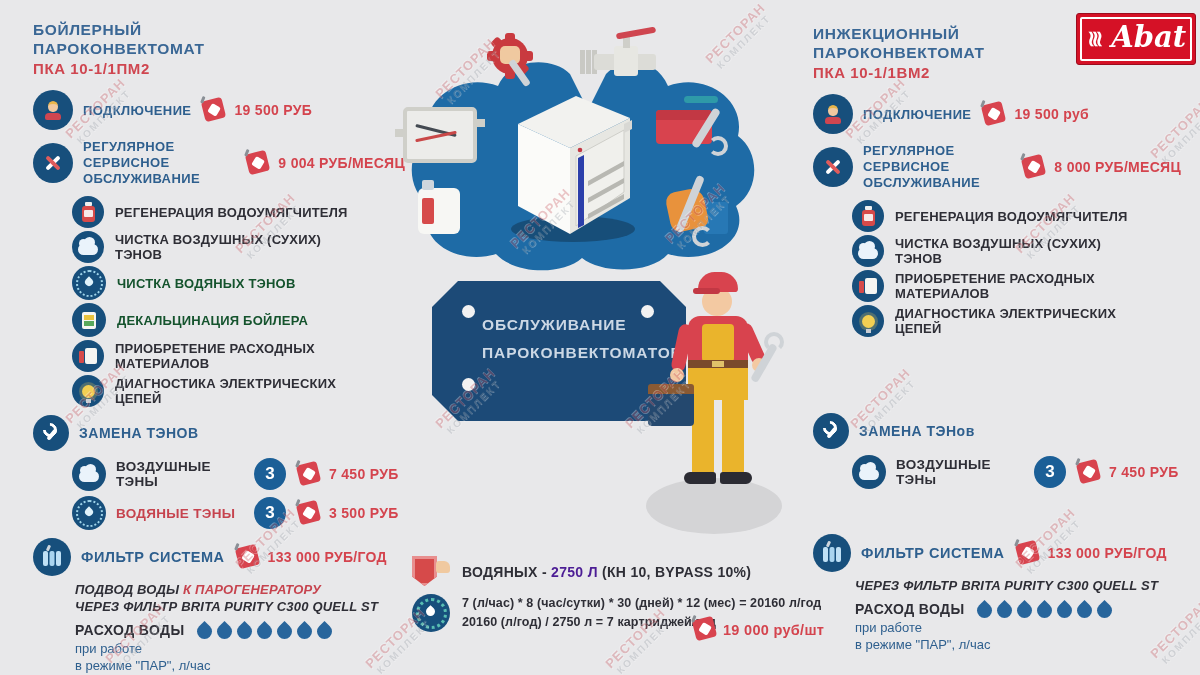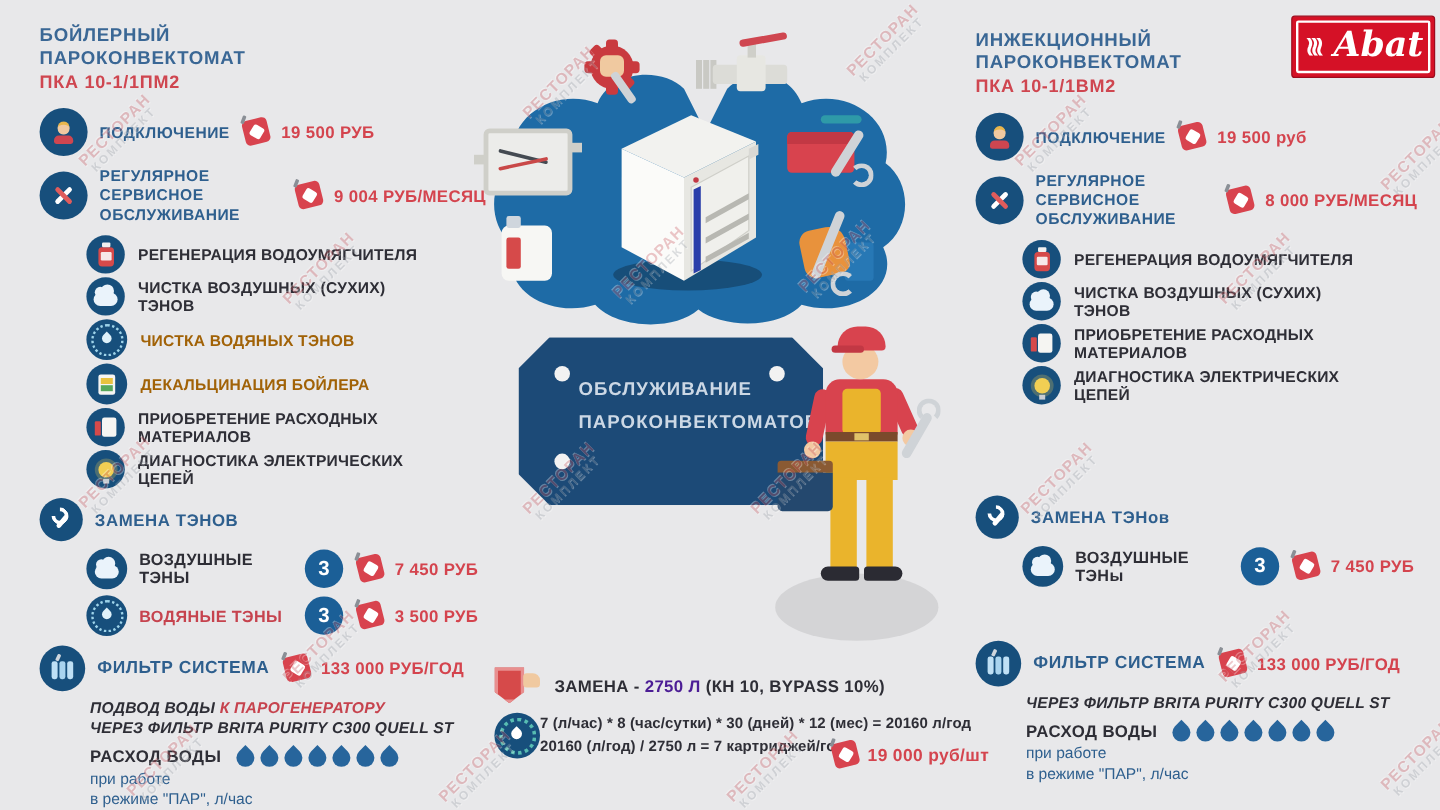--- a/index.html
+++ b/index.html
@@ -21,21 +21,21 @@
   .row{display:flex;align-items:center;gap:10px;}
   .r-conn{margin-top:13px;}
   .r-serv{margin-top:9px;}
   .lbl{font-size:13px;font-weight:bold;color:#2e5f8e;letter-spacing:.4px;}
   .w168{width:168px;line-height:16px;}
   .price{font-size:14px;font-weight:bold;color:#d4444e;letter-spacing:.3px;white-space:nowrap;}
 
   .sublist{margin:9px 0 0 39px;}
   .subitem{display:flex;align-items:center;gap:11px;margin-bottom:3px;min-height:32px;}
   .slbl{font-size:13px;font-weight:bold;color:#2e2e36;line-height:15px;letter-spacing:.2px;max-width:235px;}
-  .subitem.hl .slbl{color:#a16207;}
+  .subitem.hl .slbl{color:#14532d;}
 
   .r-tenh{margin-top:8px;}
   .tenlbl{font-size:14px;font-weight:bold;color:#2e5f8e;letter-spacing:.5px;}
   .tenrows{margin:6px 0 0 39px;}
   .tenrow{display:flex;align-items:center;gap:10px;margin-bottom:5px;}
   .trlbl{font-size:13.5px;font-weight:bold;letter-spacing:.3px;color:#2e2e36;width:128px;line-height:15px;}
   .tenrow.hl .trlbl{color:#c6434e;}
   .qty{width:32px;height:32px;border-radius:50%;background:#1b5f97;color:#fff;font-size:17px;font-weight:bold;
        display:flex;align-items:center;justify-content:center;flex:none;}
 
@@ -167,21 +167,21 @@
   .wf-handR{left:106px;top:86px;width:14px;height:14px;background:#f3c9a2;border-radius:50%;}
   .wf-tblid{left:2px;top:112px;width:46px;height:10px;background:#8a5a33;border-radius:3px 3px 0 0;}
   .wf-tbox{left:2px;top:122px;width:46px;height:32px;background:#24486e;border-radius:0 0 4px 4px;}
   .wf-wr{left:114px;top:70px;width:8px;height:42px;background:#cfd3d7;border-radius:4px;transform:rotate(30deg);}
   .wf-wrhead{left:118px;top:60px;width:12px;height:12px;border:4px solid #cfd3d7;border-radius:50%;border-bottom-color:transparent;}
 
   
   .res-row{position:absolute;left:412px;top:556px;display:flex;align-items:center;gap:12px;z-index:3;}
   .res-text{font-size:14px;font-weight:bold;color:#2e2e36;letter-spacing:.3px;white-space:nowrap;}
   .res-text .hl-red{color:#4c1d95;}
-  .formula{position:absolute;left:412px;top:594px;display:flex;gap:0;z-index:3;align-items:flex-end;}
+  .formula{position:absolute;left:412px;top:594px;display:flex;gap:12px;z-index:3;align-items:flex-end;}
   .flines{font-size:12.5px;font-weight:bold;color:#2e2e36;line-height:19px;letter-spacing:.1px;white-space:nowrap;}
   .cart{position:absolute;left:692px;top:616px;display:flex;align-items:center;gap:8px;z-index:3;}
 </style>
 </head>
 <body>
 
 <div class="stage">
 
   <section class="col col-l">
     <div class="title">
@@ -505,21 +505,21 @@
       <span class="wf wf-handR"></span>
     <span class="wf wf-tblid"></span>
       <span class="wf wf-tbox"></span>
     <span class="wf wf-wr"></span>
       <span class="wf wf-wrhead"></span>
   </div>
 
   <div class="res-row">
     <span class="g-shield"></span>
     <span class="res-text">
-      <span>ЗАМЕНА - </span><span class="hl-red">2750 Л</span><span> (КН 10, BYPASS 10%)</span>
+      <span>ВОДЯНЫХ - </span><span class="hl-red">2750 Л</span><span> (КН 10, BYPASS 10%)</span>
     </span>
   </div>
 
   <div class="formula">
     <span class="cicon s38">
         <span class="g-cyc"></span>
       </span>
     <div class="flines">
       <div>7 (л/час) * 8 (час/сутки) * 30 (дней) * 12 (мес) = 20160 л/год</div>
       <div>20160 (л/год) / 2750 л = 7 картриджей/год</div>

